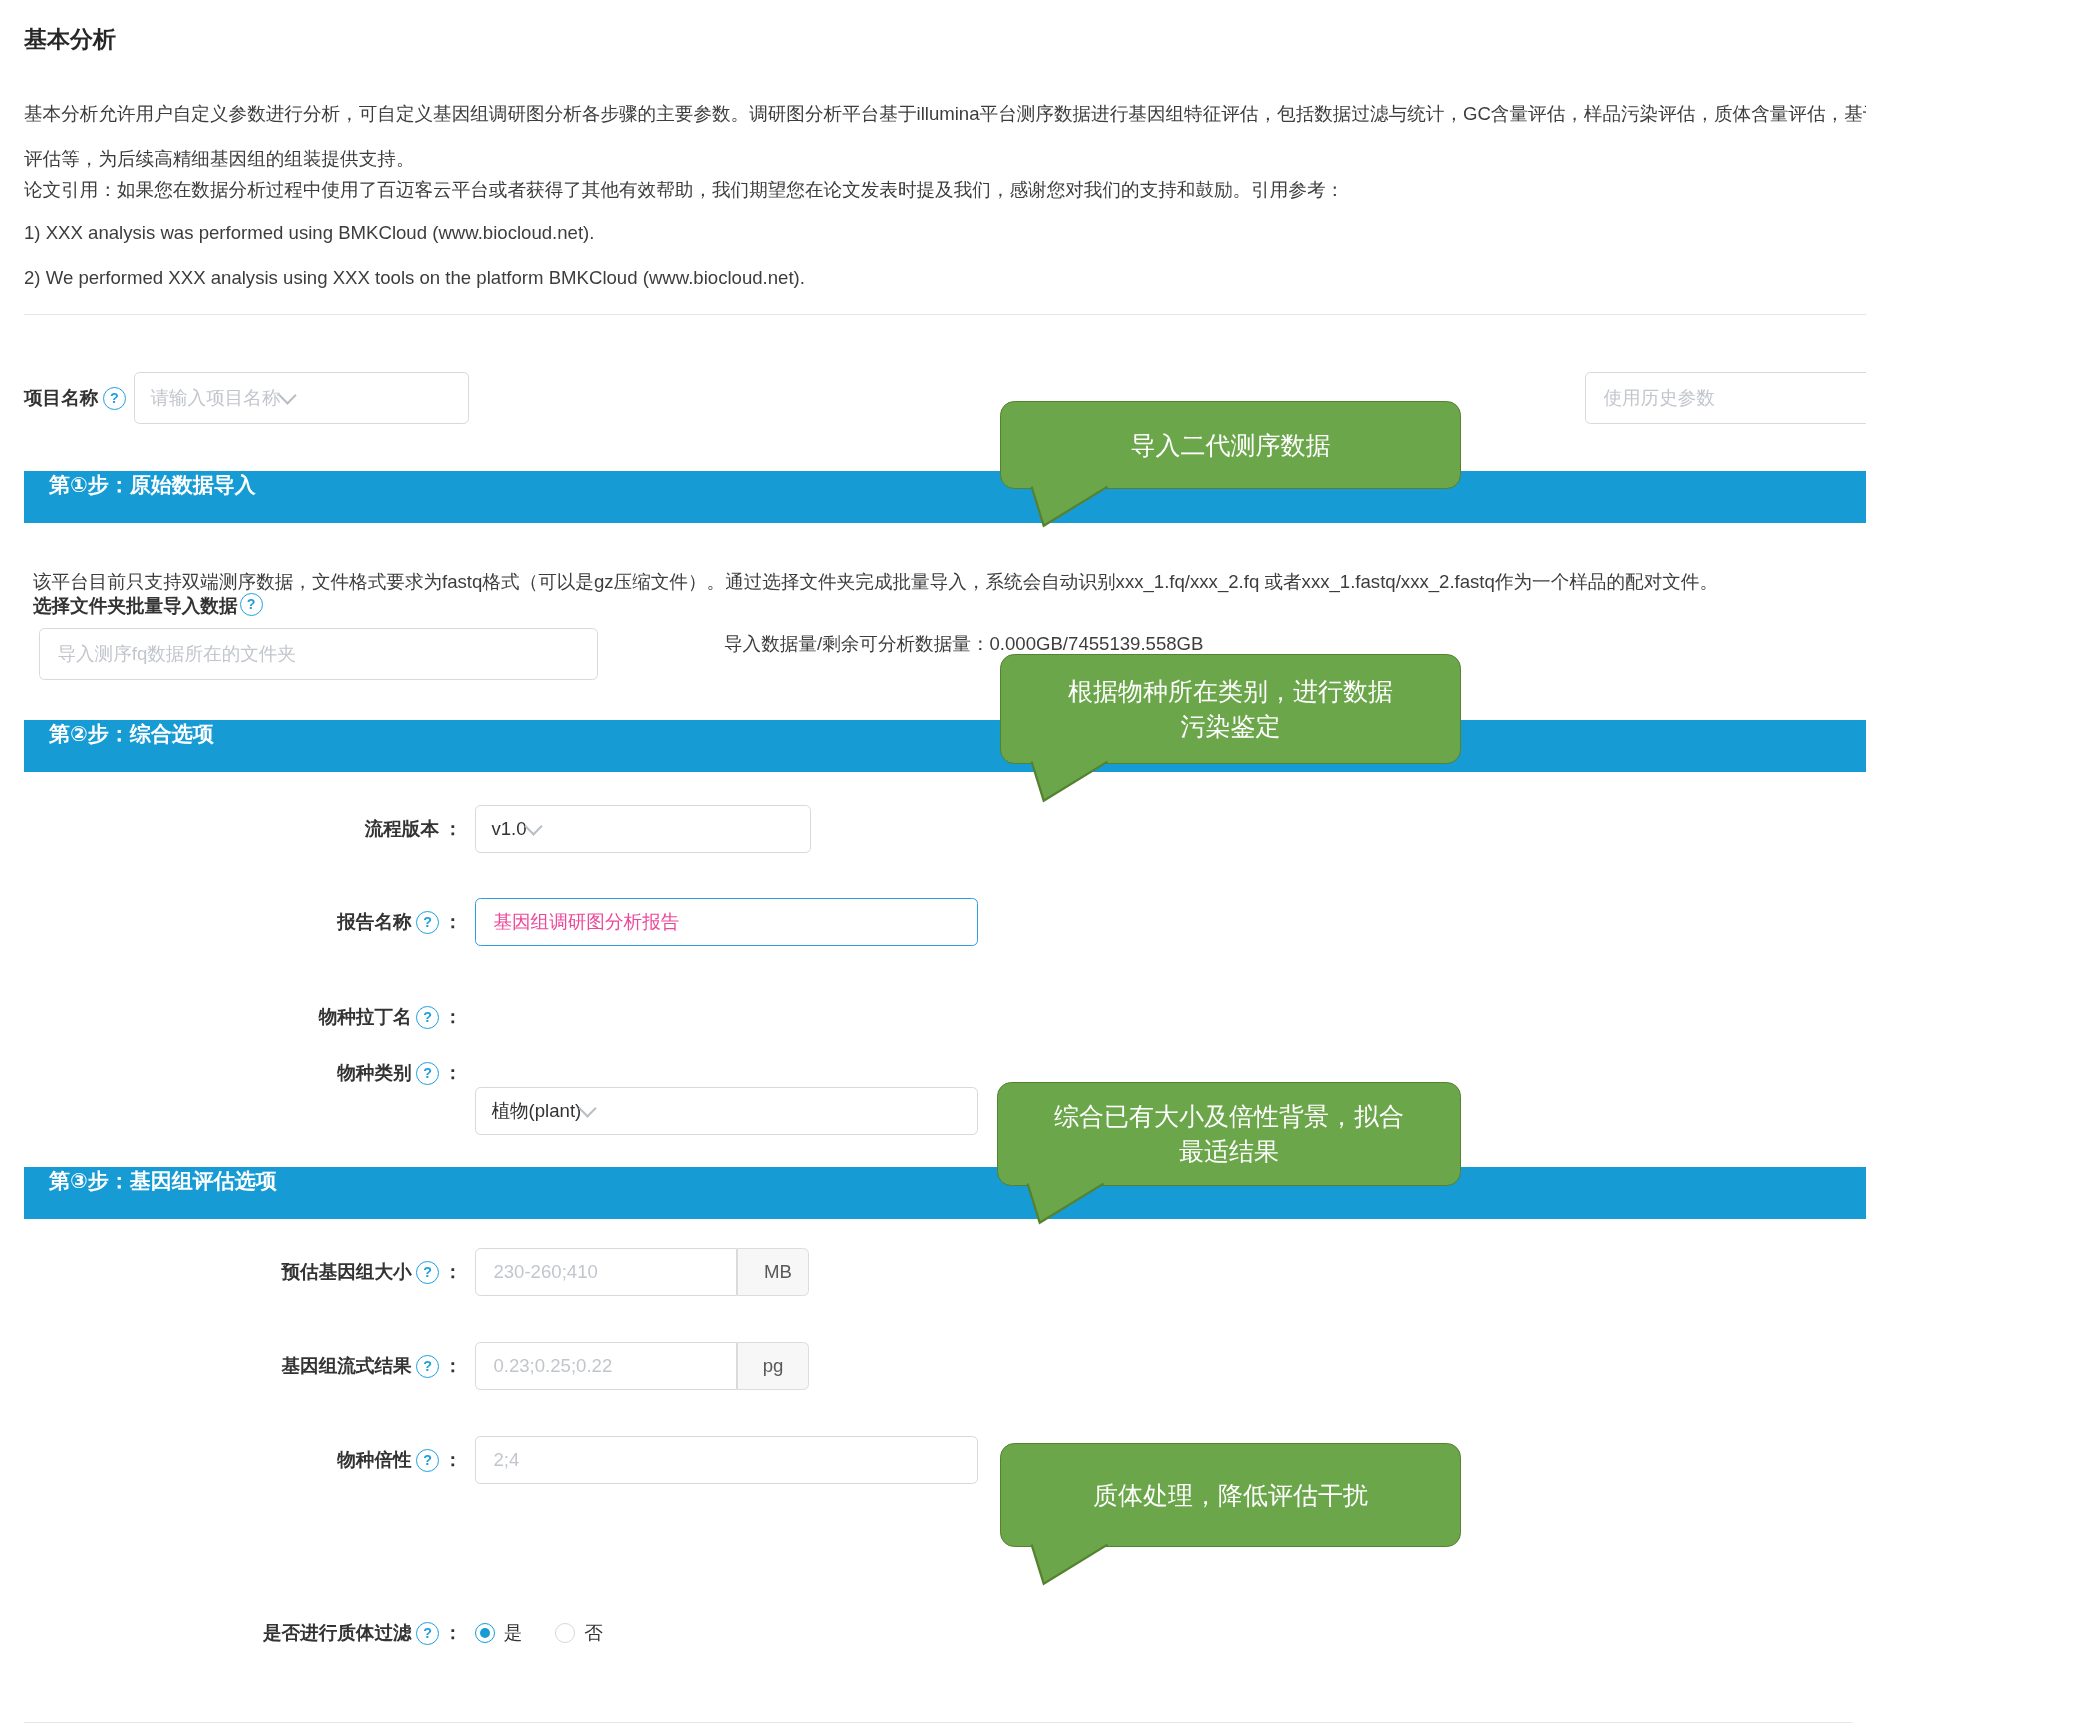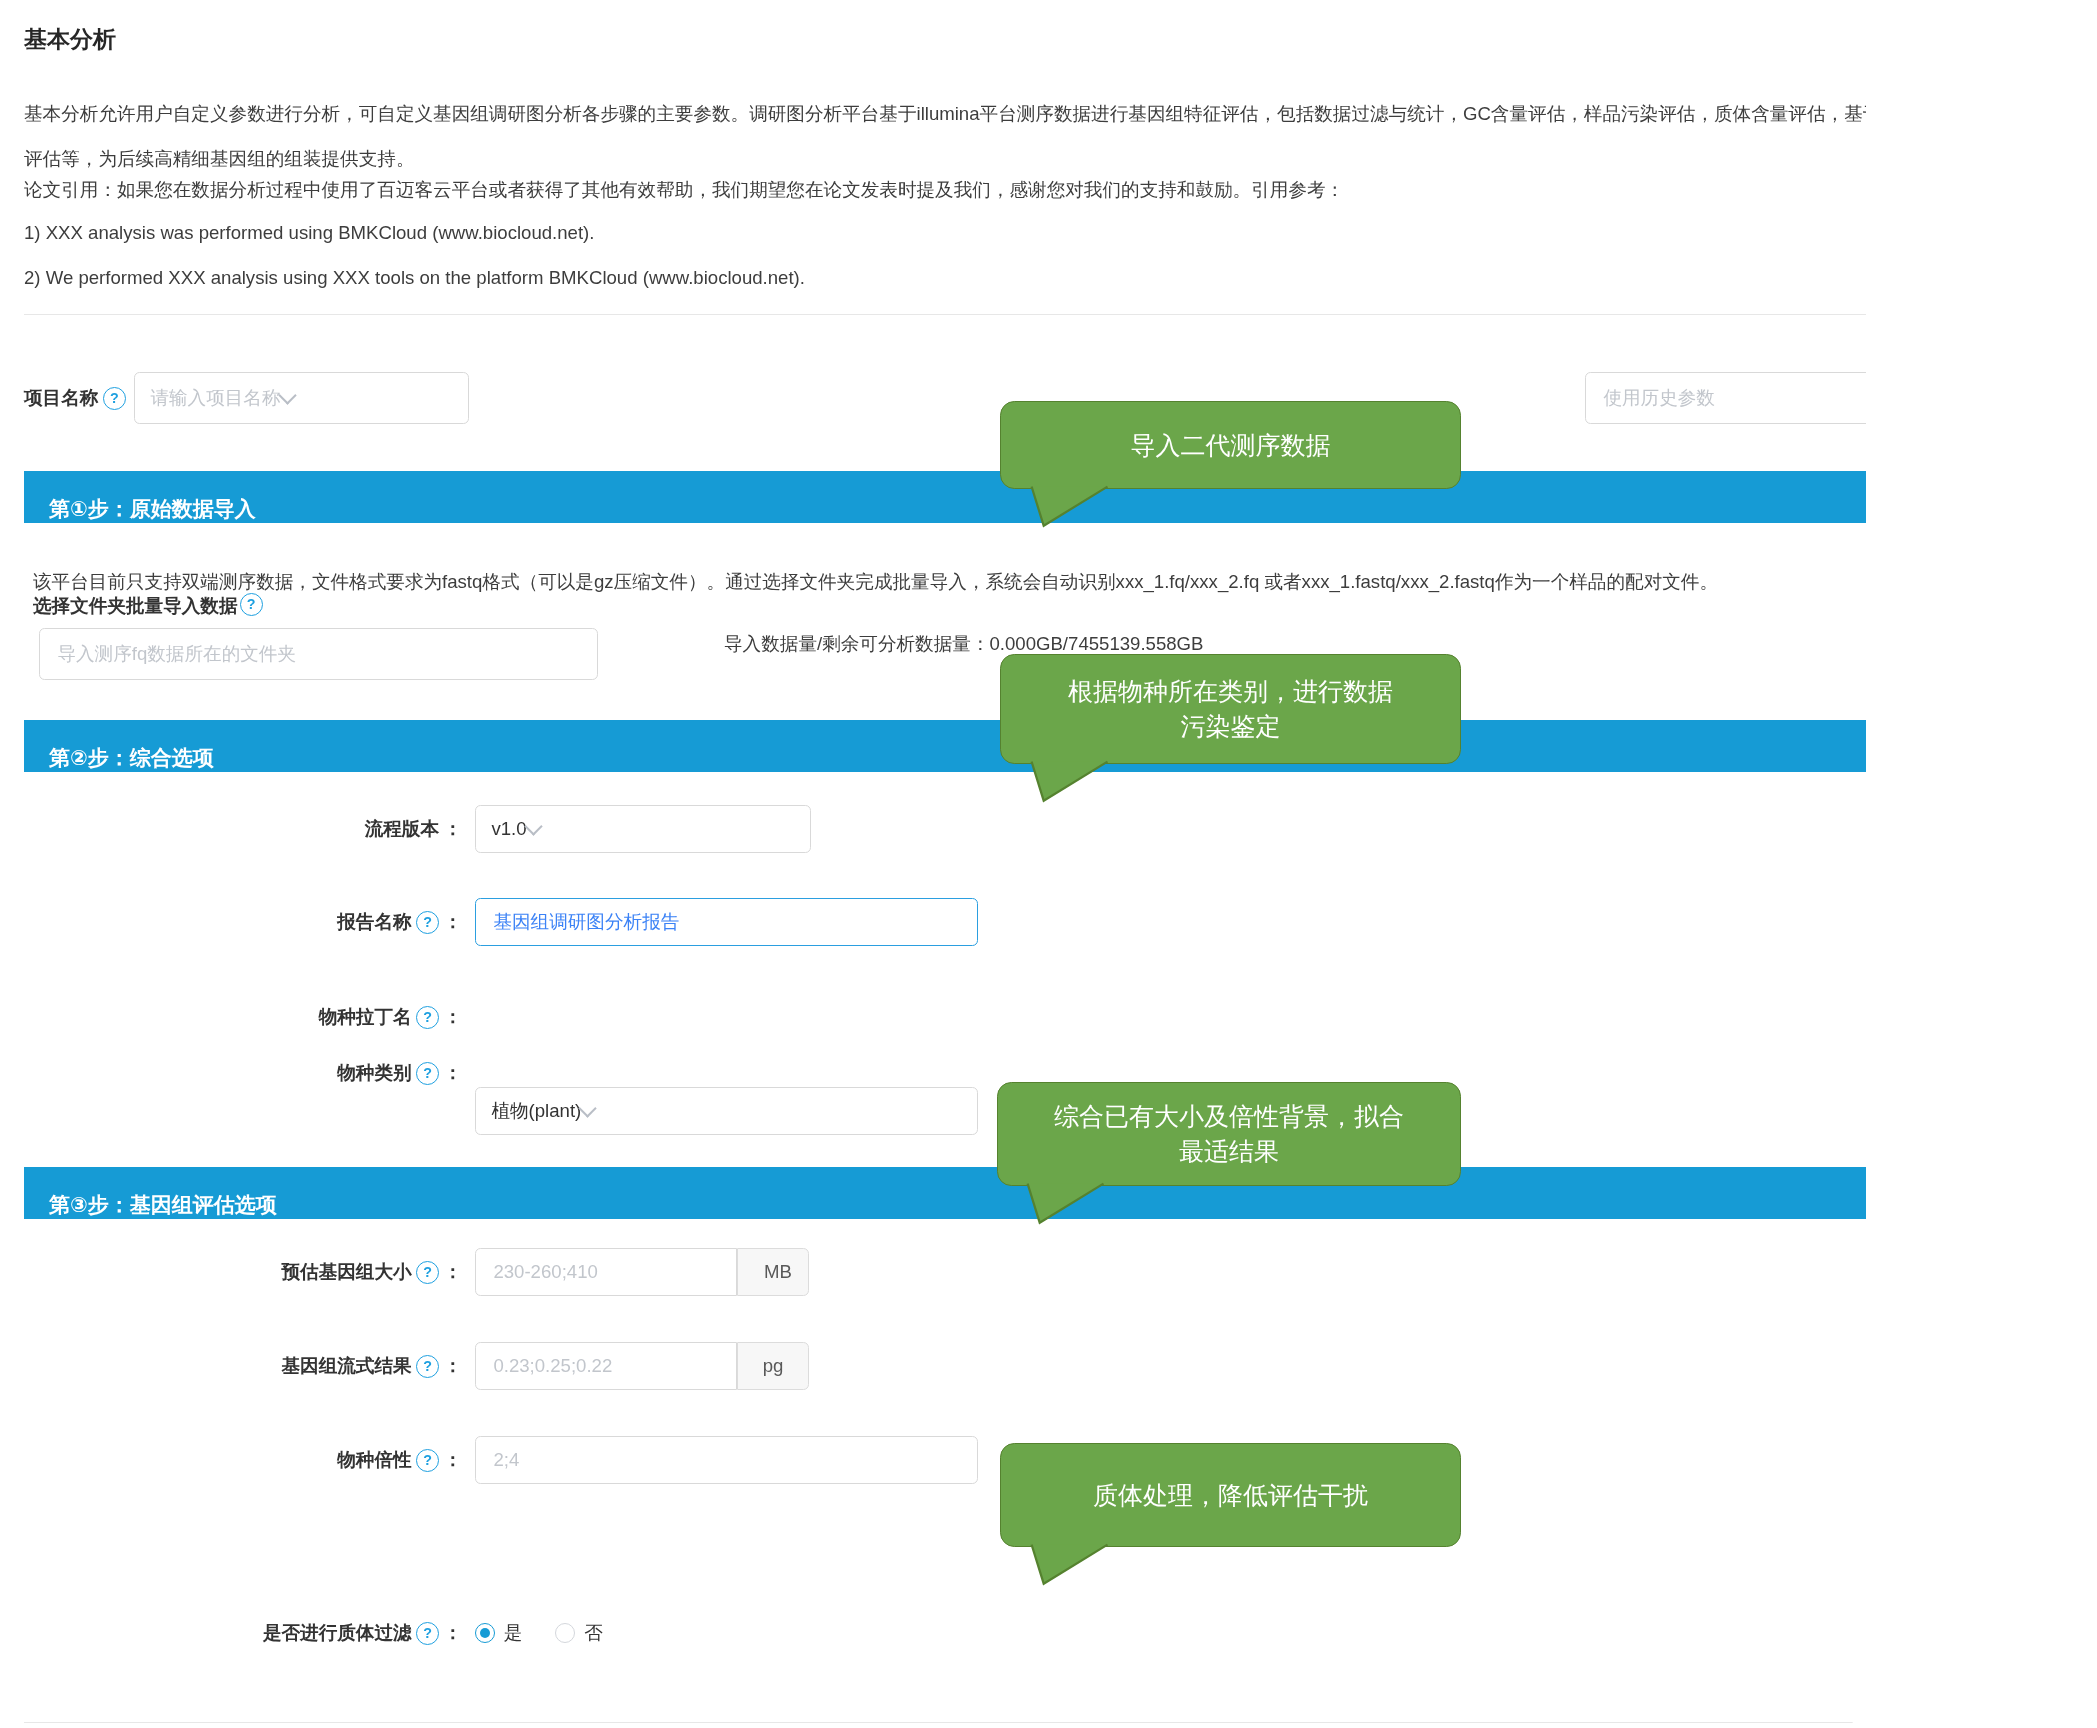--- a/index.html
+++ b/index.html
@@ -15,30 +15,30 @@
   .doc-ref2{left:24px;top:267px;font-size:18.6px;}
   .divider{left:24px;width:2049px;height:0;border-top:1.1px solid #e7e7e7;}
 
   
   .row{display:flex;align-items:center;}
   .fld-label{font-size:18.6px;font-weight:700;color:#333;display:flex;align-items:center;justify-content:flex-end;gap:4.4px;}
   .qicon{display:inline-flex;align-items:center;justify-content:center;width:21px;height:21px;border:1.6px solid #1ea0e0;
          border-radius:50%;color:#1ea0e0;font-size:14.3px;font-weight:700;line-height:1;flex:0 0 auto;background:#fff;}
   .tbox{background:#fff;border:1.1px solid #d9d9d9;border-radius:5.5px;display:flex;align-items:center;
         padding:0 15.4px;font-size:18.6px;color:#333;box-sizing:border-box;}
-  .tbox input{border:none;outline:none;width:100%;font-size:18.6px;color:#3b82f6;background:transparent;
+  .tbox input{border:none;outline:none;width:100%;font-size:18.6px;color:#ec4899;background:transparent;
               font-family:"Liberation Sans","DejaVu Sans",sans-serif;}
   .tbox input::placeholder{color:#c2c6cc;opacity:1;}
   .ph{color:#c2c6cc;}
   .chev{width:11px;height:11px;border-right:2.2px solid #b9bec6;border-bottom:2.2px solid #b9bec6;
         transform:rotate(45deg);margin-top:-5.5px;flex:0 0 auto;}
   .selbox{justify-content:flex-start;}
 
   
-  .band{left:24px;width:2051px;height:52px;background:#169bd5;display:flex;align-items:flex-end;
+  .band{left:24px;width:2051px;height:52px;background:#169bd5;display:flex;align-items:flex-start;
         justify-content:space-between;padding:0 31px 0 25px;box-sizing:border-box;}
   .band-title{color:#fff;font-size:21px;font-weight:700;}
   .band-chev{width:13px;height:13px;border-right:2.7px solid #fff;border-bottom:2.7px solid #fff;
              transform:rotate(45deg);margin-top:-6.6px;}
 
   .sec-text{font-size:18.6px;color:#3d3d3d;}
   .bold-label{font-size:18.6px;font-weight:700;color:#333;display:flex;gap:2px;}
 
   
   .addon{background:#f7f7f7;border:1.1px solid #dcdcdc;border-radius:0 5.5px 5.5px 0;display:flex;align-items:center;

